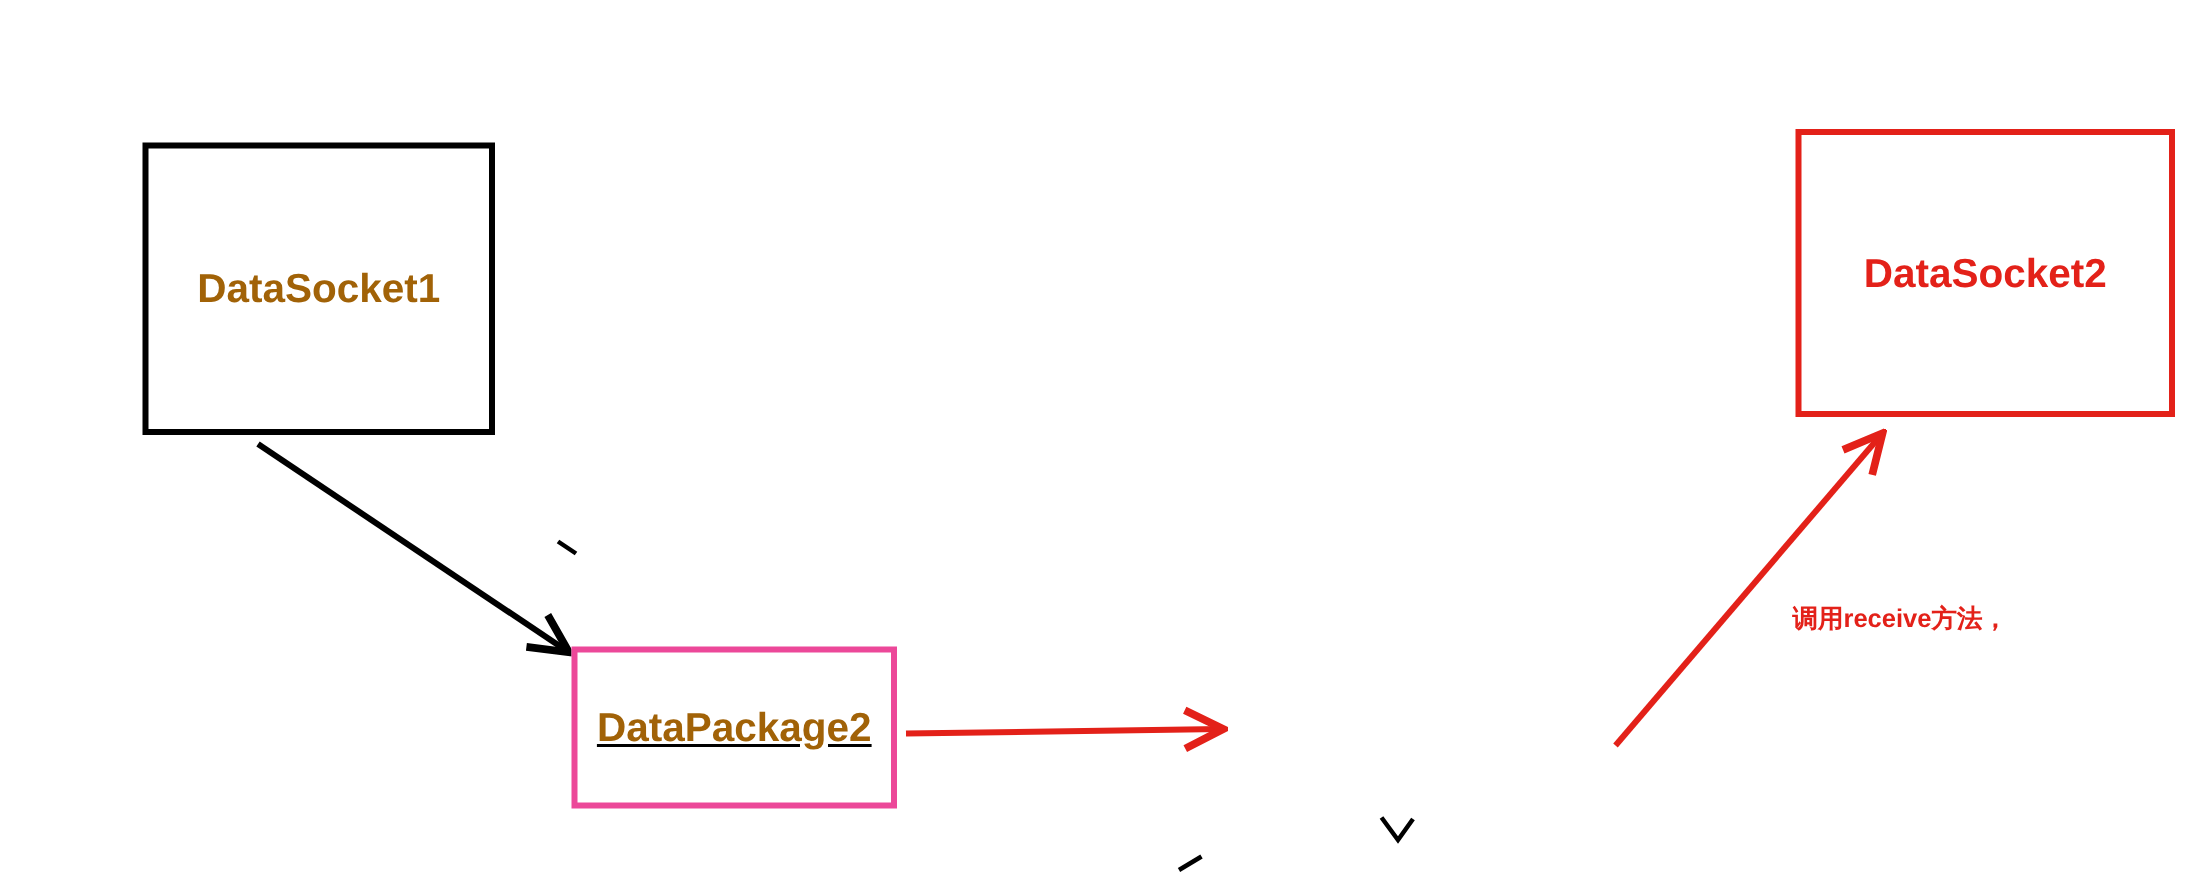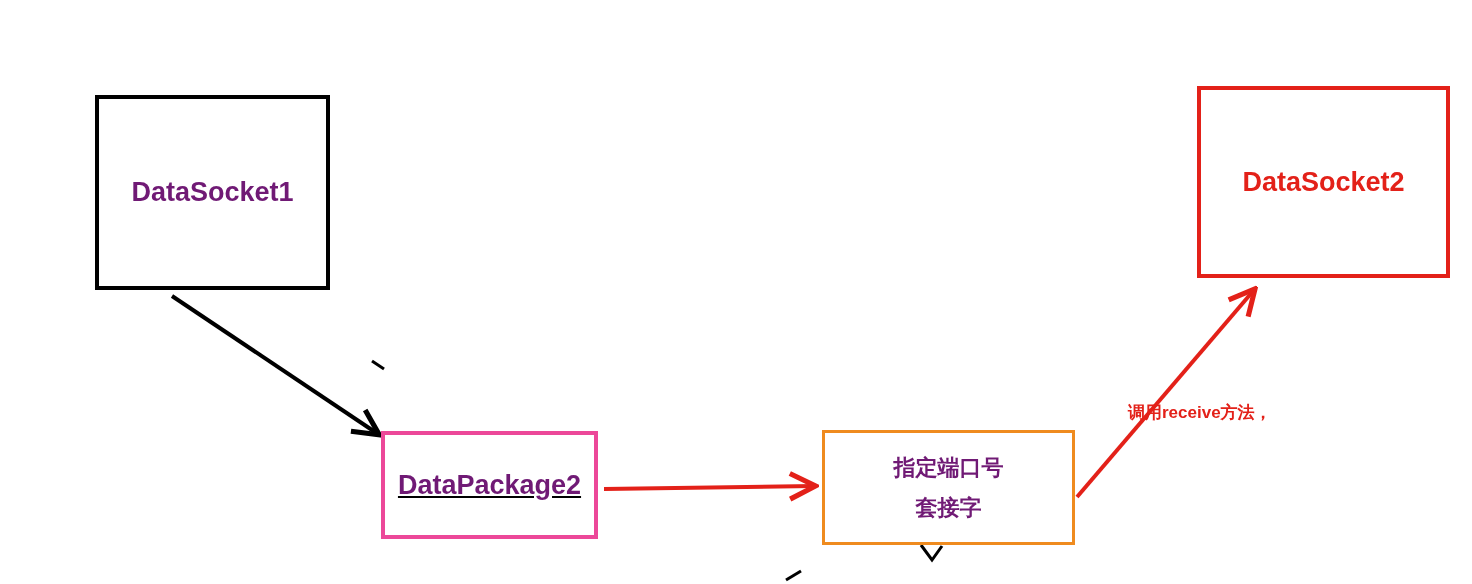--- a/index.html
+++ b/index.html
@@ -26,21 +26,21 @@
     background: #ffffff;
     display: flex;
     flex-direction: column;
     align-items: center;
     justify-content: center;
     text-align: center;
     z-index: 2;
   }
   .node-label {
     font-weight: bold;
-    color: #701a75;
+    color: #a16207;
     font-size: 27px;
     letter-spacing: 0px;
   }
   .node-datasocket1 {
     left: 95px; top: 95px;
     width: 235px; height: 195px;
     border: 4px solid #000000;
   }
   .node-datapackage2 {
     left: 381px; top: 431px;
@@ -68,21 +68,21 @@
   .annotation {
     position: absolute;
     color: #e32119;
     font-weight: bold;
     font-size: 17px;
     line-height: 33px;
     white-space: nowrap;
     z-index: 3;
   }
   .annotation-send { left: 257px; top: 312px; }
-  .annotation-receive { left: 1128px; top: 396px; }
+  .annotation-receive { left: 1195px; top: 396px; }
 </style>
 </head>
 <body>
 
 <div class="canvas">
 
   <svg class="connector-layer" viewBox="0 0 1472 584" xmlns="http://www.w3.org/2000/svg">
     <defs>
       <marker id="ah-black" viewBox="0 0 10 10" refX="8.5" refY="5" markerWidth="8" markerHeight="8" orient="auto-start-reverse">
         <path d="M1,1 L9,5 L1,9" fill="none" stroke="#000000" stroke-width="1.6"></path>
@@ -106,24 +106,20 @@
   </svg>
 
   <div class="node node-datasocket1">
     <span class="node-label">DataSocket1</span>
   </div>
 
   <div class="node node-datapackage2">
     <span class="node-label">DataPackage2</span>
   </div>
 
-  <div class="node node-port">
-    <span class="node-label">指定端口号</span>
-    <span class="node-label">套接字</span>
-  </div>
 
   <div class="node node-datasocket2">
     <span class="node-label">DataSocket2</span>
   </div>
 
 
   <div class="annotation annotation-receive">
     <div>调用receive方法，</div>
   </div>
 

